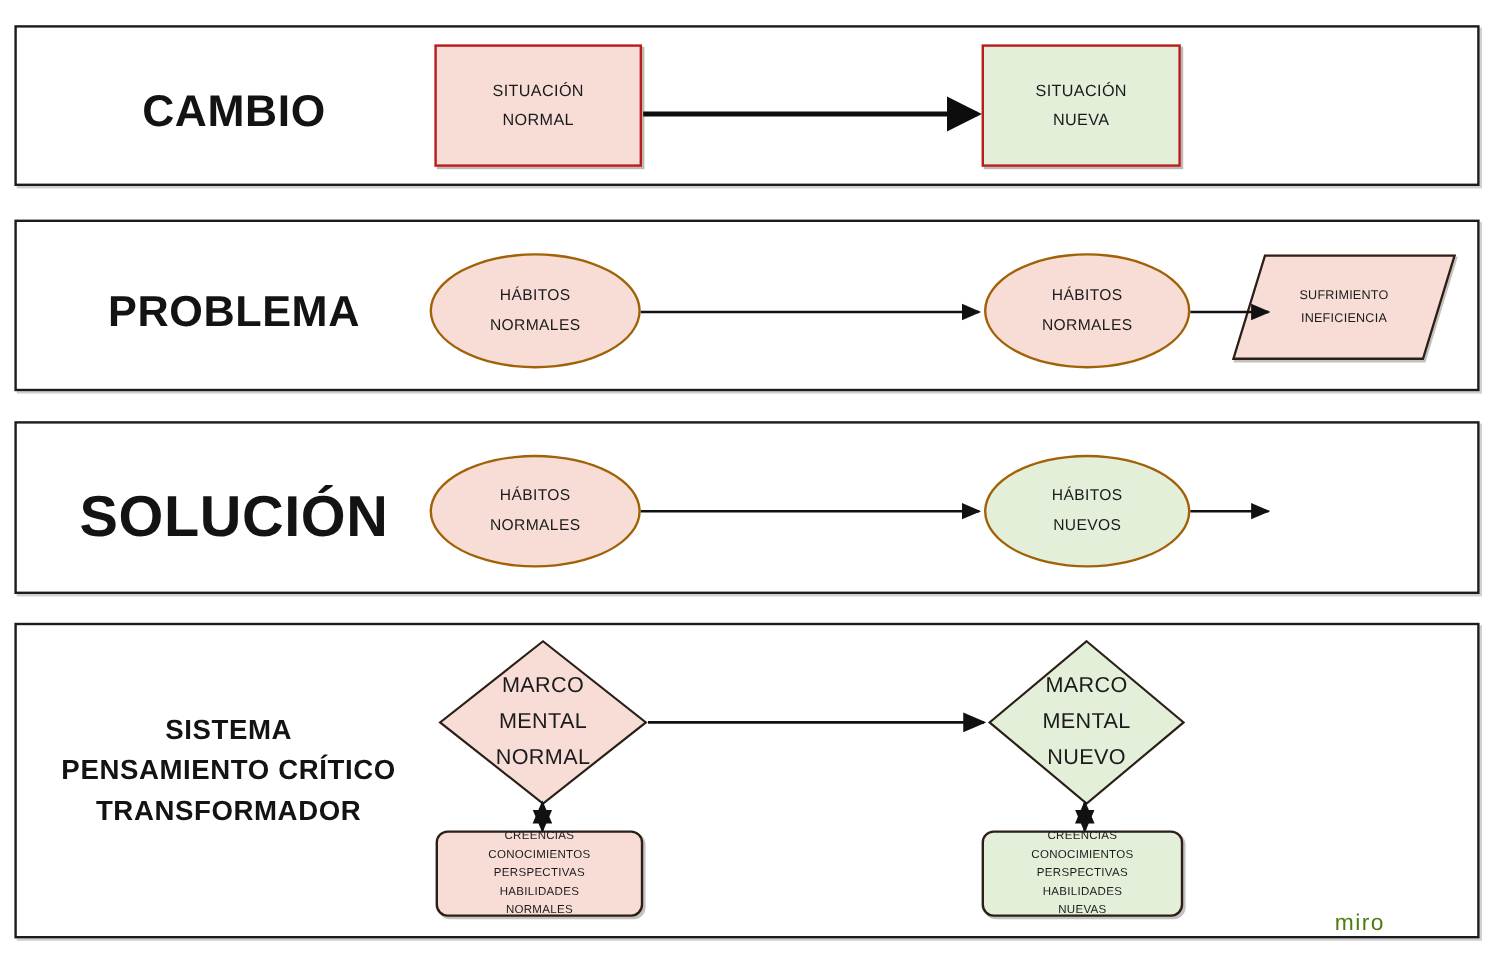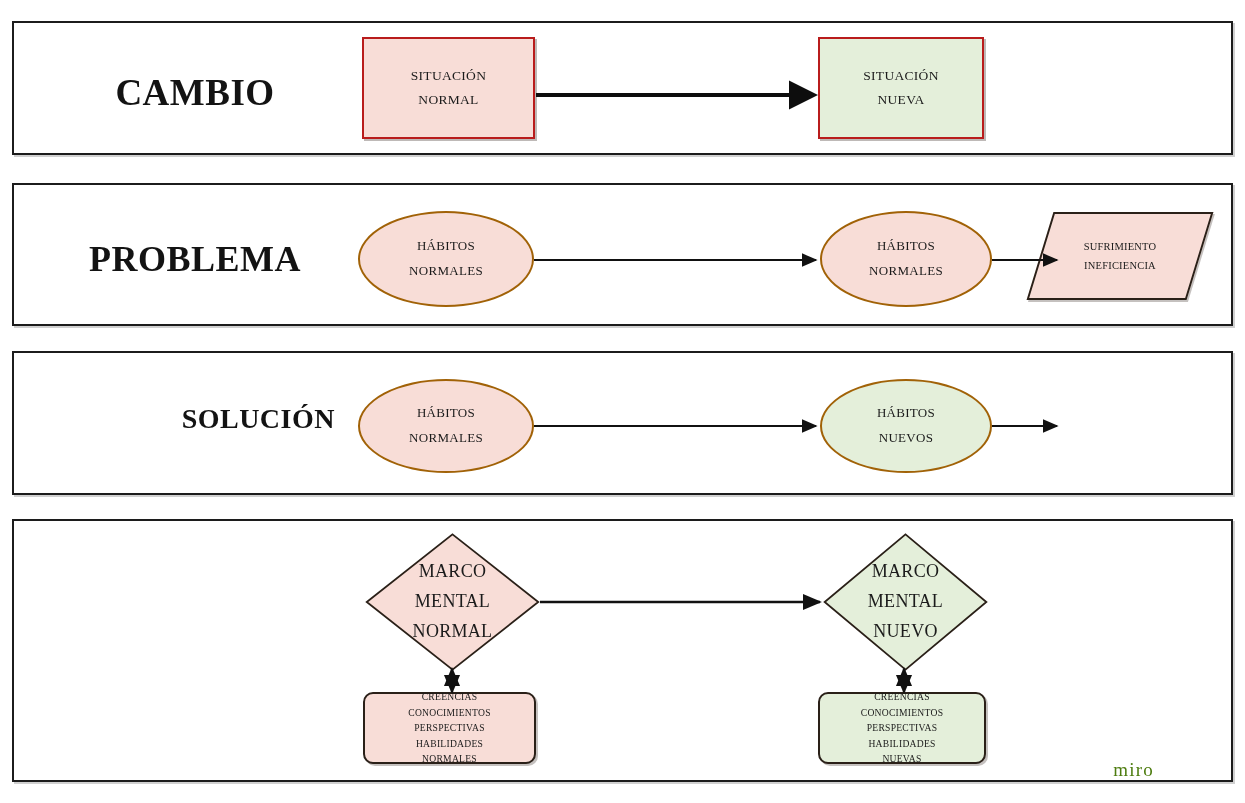--- a/index.html
+++ b/index.html
@@ -12,21 +12,20 @@
     height: 803px;
     font-family: "Liberation Sans", sans-serif;
     overflow: hidden;
     position: relative;
   }
   #board {
     position: absolute;
     left: 0; top: 0;
     width: 1182px;
     height: 803px;
-    font-family: Liberation Serif, serif;
   }
 
   
   .panel {
     position: absolute;
     left: 12px;
     width: 1221px;
     box-sizing: border-box;
     border: 2.5px solid #1c1c1c;
     background: #ffffff;
@@ -54,22 +53,21 @@
     left: 60px; top: 68px; width: 270px;
     font-size: 37px;
   }
   #label-problema {
     left: 55px; top: 216px; width: 280px;
     font-size: 36px;
     margin-top: 20px;
   }
   #label-solucion {
     left: 55px; top: 400px; width: 280px;
-    font-size: 28px;
-    text-align: right;
+    font-size: 48px;
   }
   #label-sistema {
     left: 18px; top: 592px; width: 345px;
     font-size: 23px;
     line-height: 1.45;
   }
 
   
   .node-text {
     position: relative;
@@ -277,20 +275,23 @@
   <div class="ellipse-node" id="ellipse-habitos-normales-3">
     <span class="node-text">HÁBITOS
 NORMALES</span>
   </div>
   <div class="ellipse-node" id="ellipse-habitos-nuevos">
     <span class="node-text">HÁBITOS
 NUEVOS</span>
   </div>
 
   <div class="panel panel-shadow" id="panel-sistema"></div>
+  <div class="row-label" id="label-sistema">SISTEMA
+PENSAMIENTO CRÍTICO
+TRANSFORMADOR</div>
 
   <div class="diamond-wrap" id="diamond-marco-normal">
     <svg viewBox="0 0 100 100" preserveAspectRatio="none">
       <polygon points="50,1 99,50 50,99 1,50" fill="#f8ddd7" stroke="#2a2018" stroke-width="1.8" vector-effect="non-scaling-stroke"></polygon>
     </svg>
     <span class="node-text">MARCO
 MENTAL
 NORMAL</span>
   </div>
 

